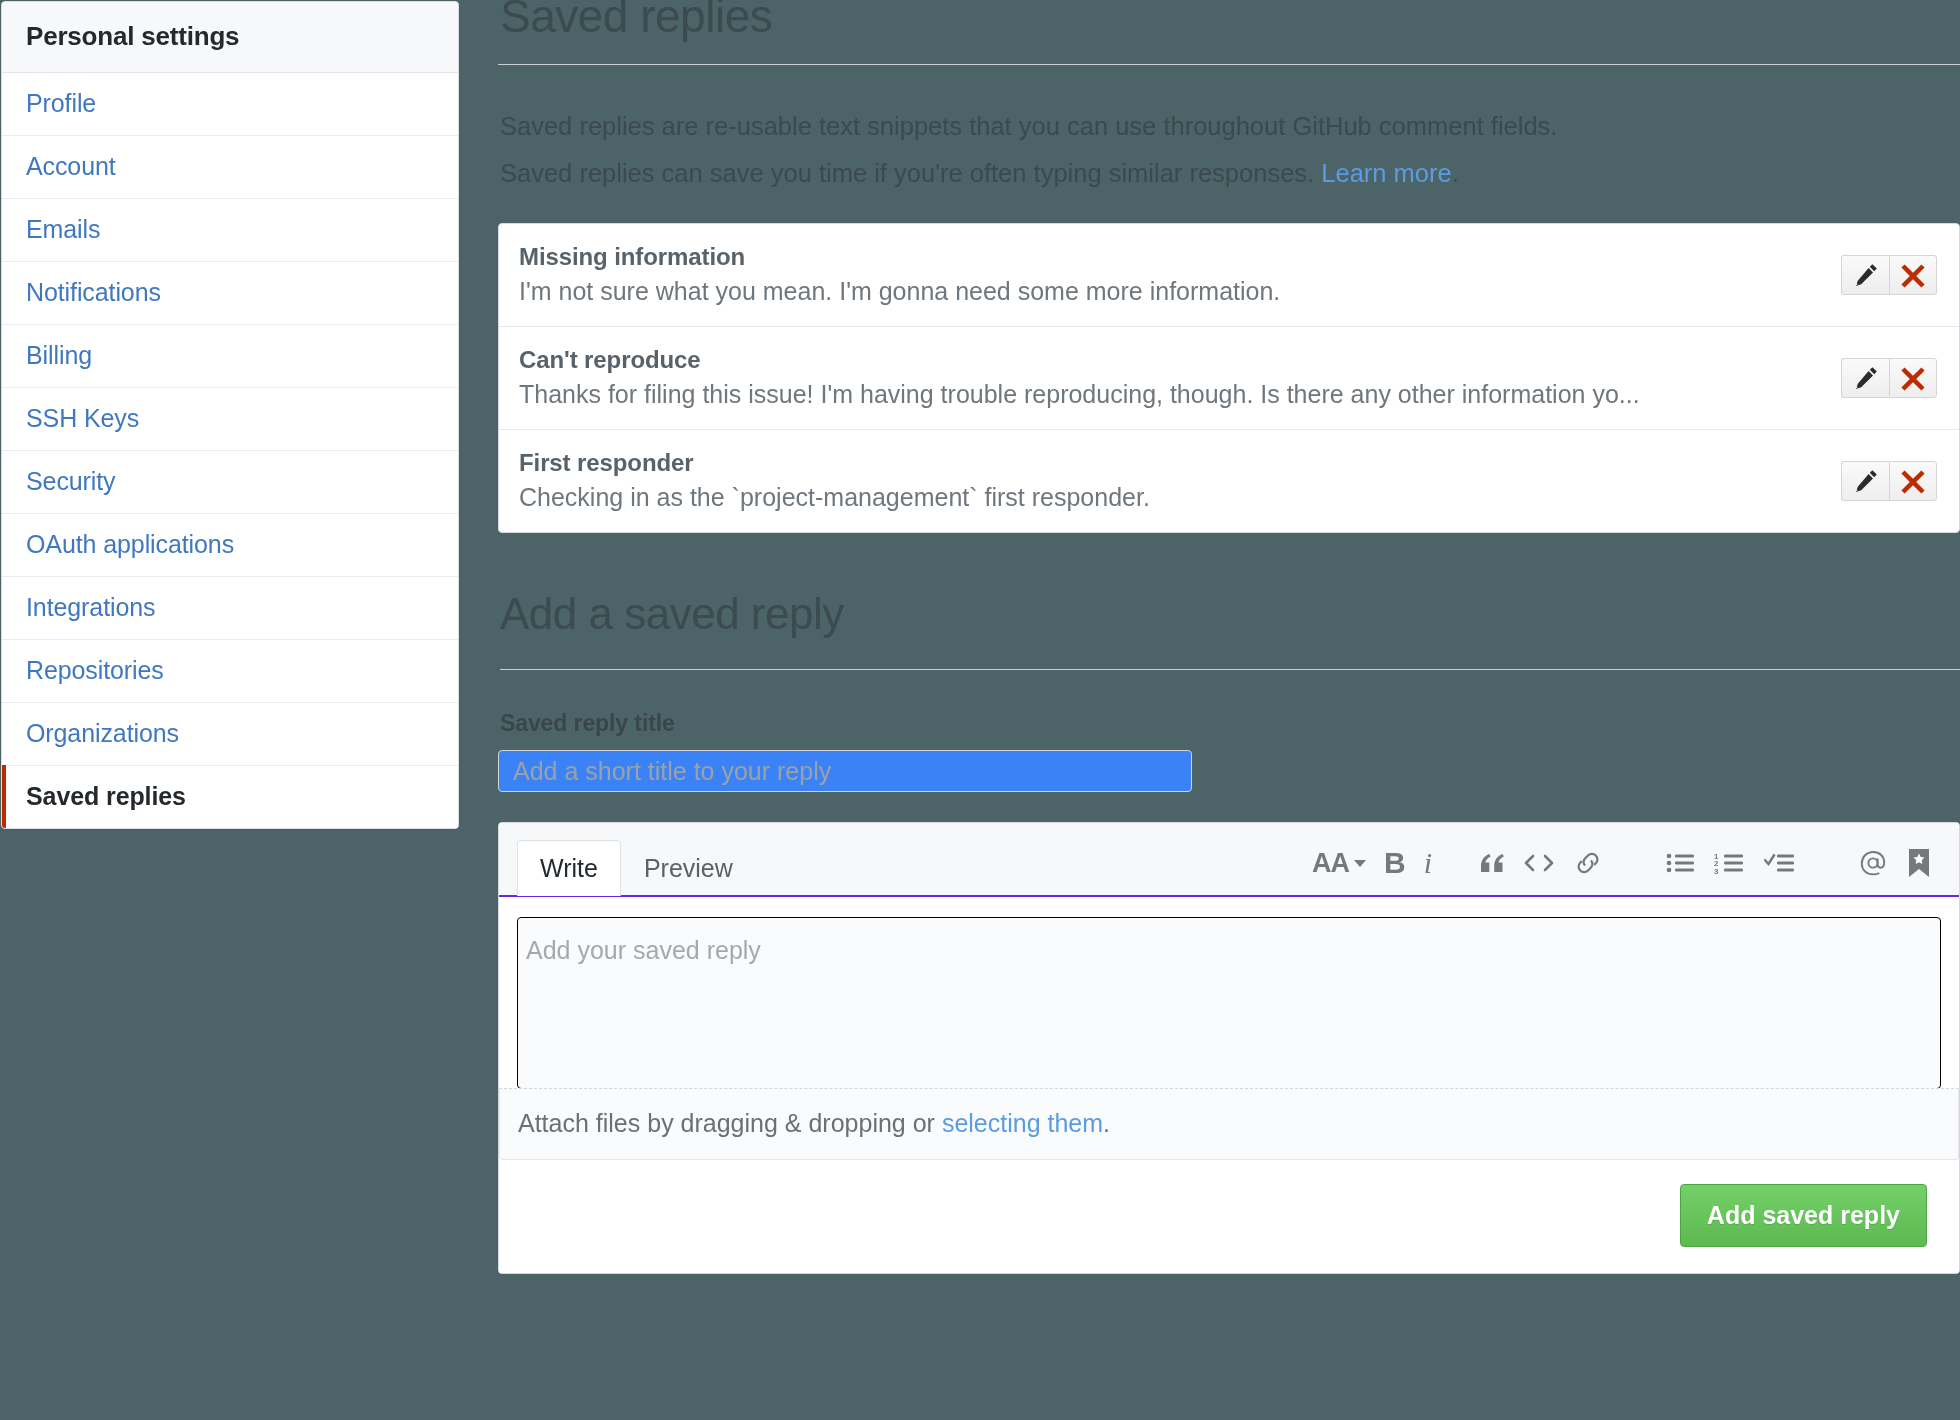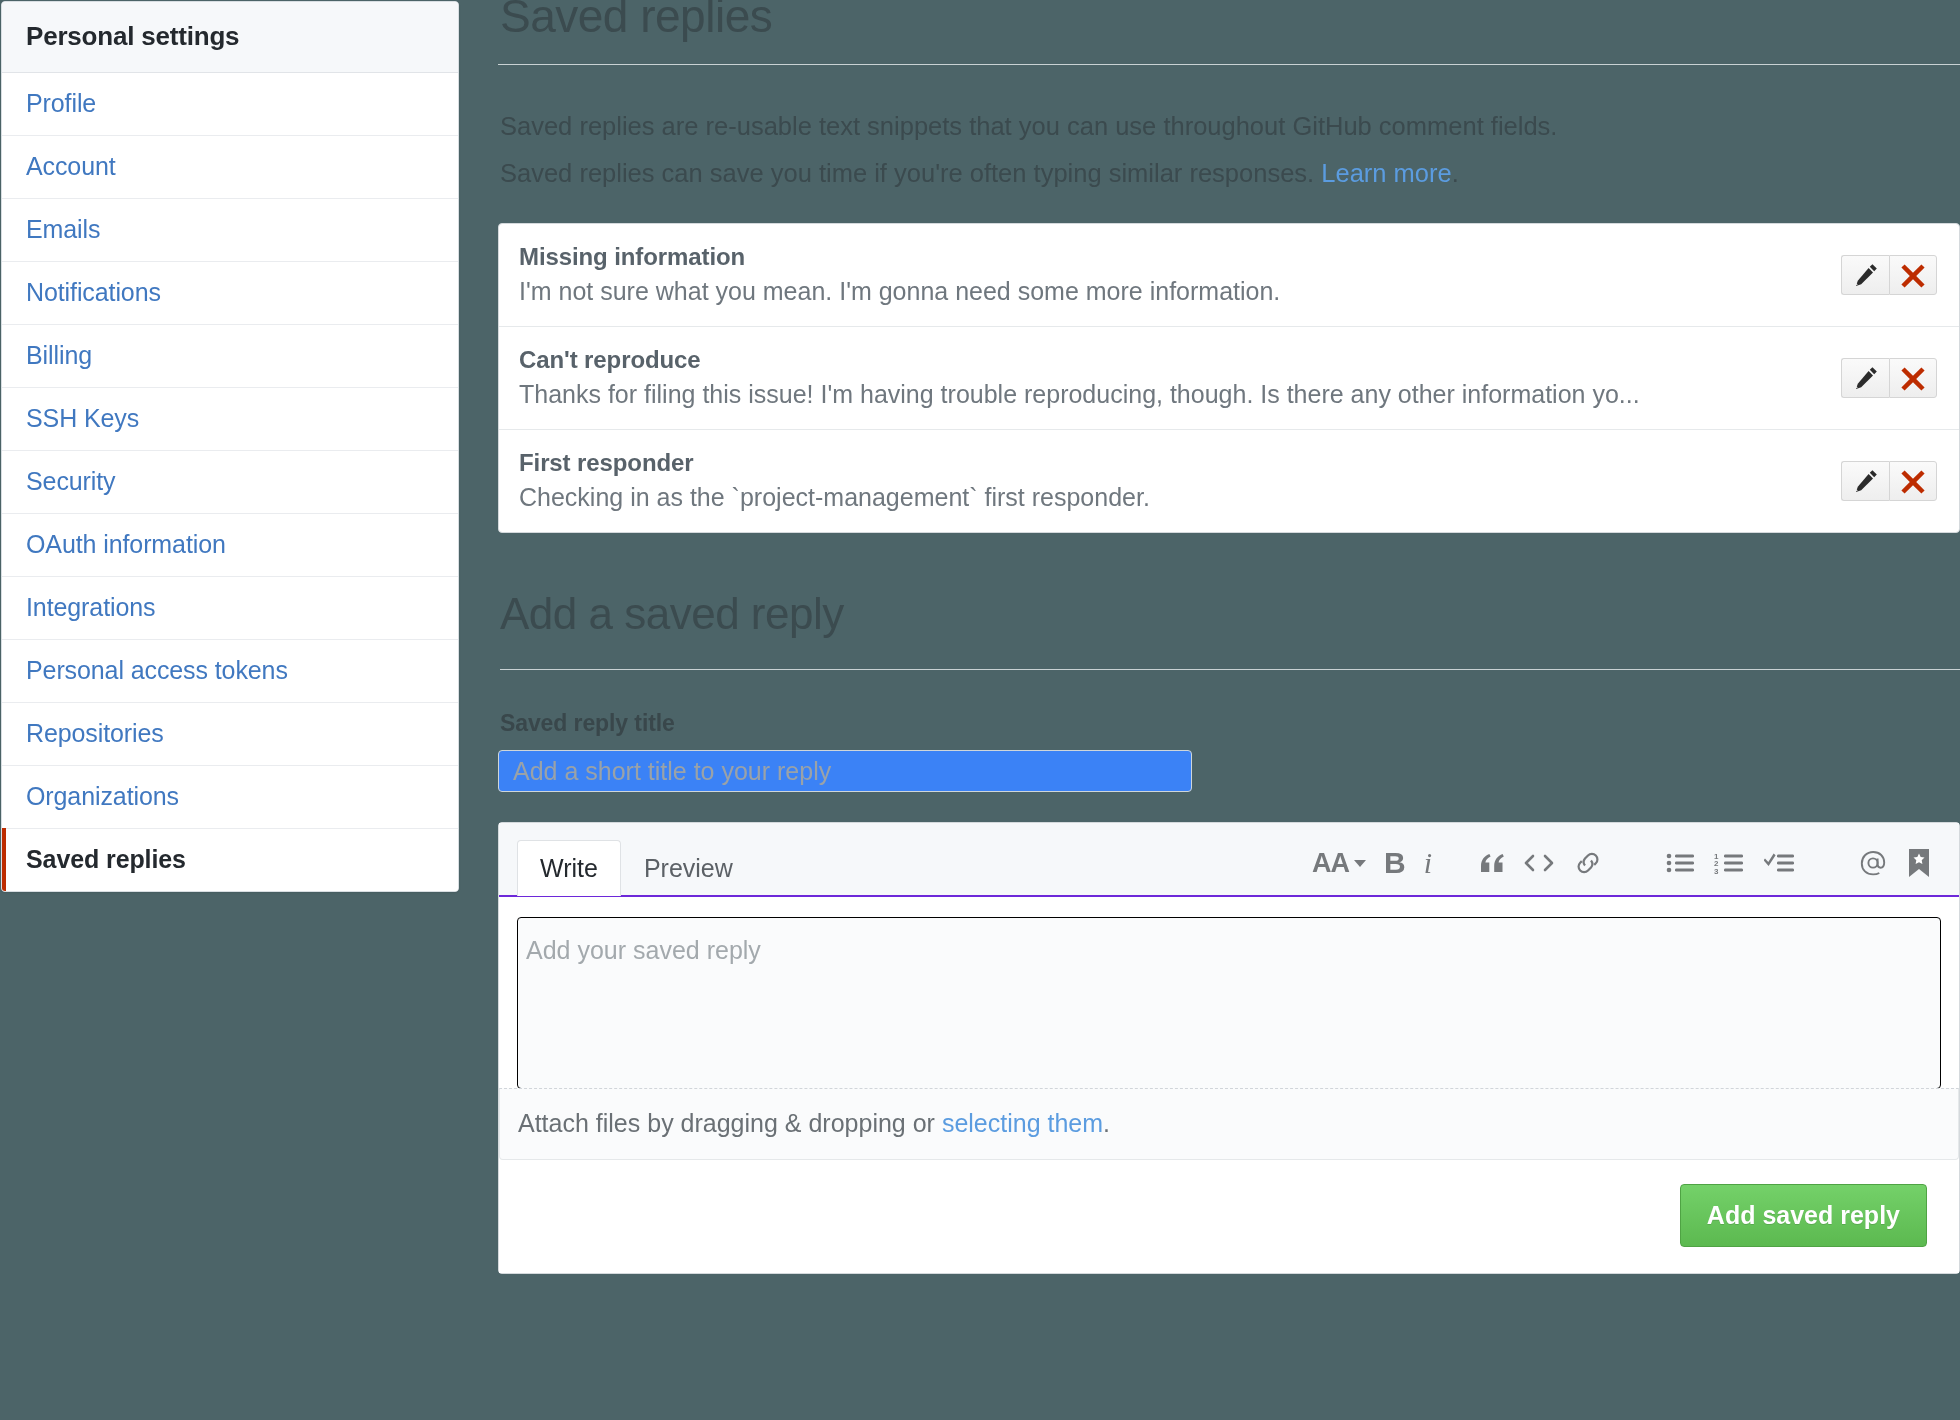--- a/index.html
+++ b/index.html
@@ -287,23 +287,22 @@
   <div id="sidebar">
     <div class="sidebar-header">Personal settings</div>
     <div id="sidebar-items">
         <div class="sidebar-item">Profile</div>
         <div class="sidebar-item">Account</div>
         <div class="sidebar-item">Emails</div>
         <div class="sidebar-item">Notifications</div>
         <div class="sidebar-item">Billing</div>
         <div class="sidebar-item">SSH Keys</div>
         <div class="sidebar-item">Security</div>
-        <div class="sidebar-item">OAuth information</div>
+        <div class="sidebar-item">OAuth applications</div>
         <div class="sidebar-item">Integrations</div>
-        <div class="sidebar-item">Personal access tokens</div>
         <div class="sidebar-item">Repositories</div>
         <div class="sidebar-item">Organizations</div>
         <div class="sidebar-item selected">Saved replies</div>
       </div>
   </div>
 
   <div id="main">
 
     <h1 class="page-title title-offset">Saved replies</h1>
 

